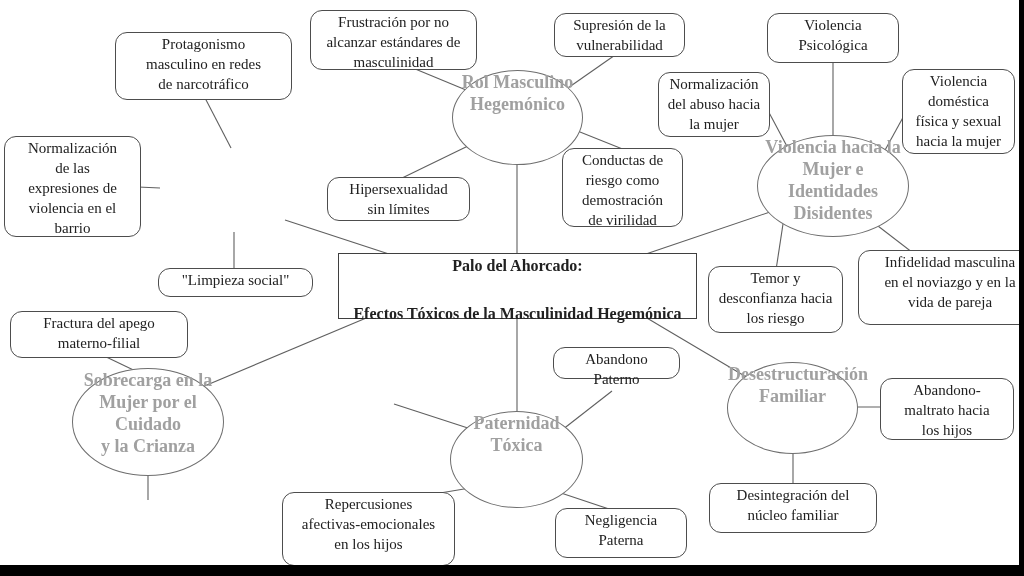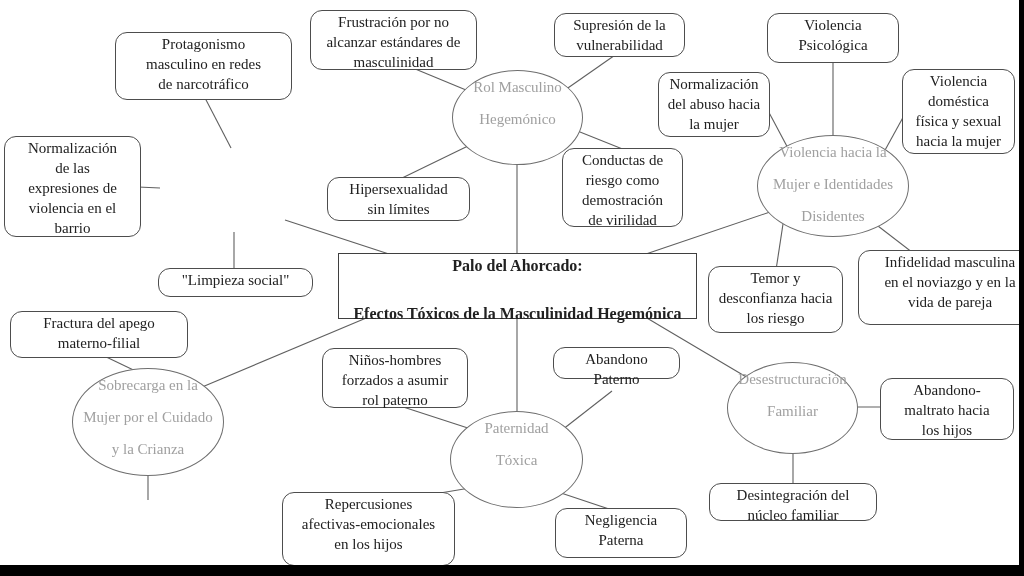--- a/index.html
+++ b/index.html
@@ -17,21 +17,21 @@
   .leaf{
     background:var(--background,#fff);
     border:1.4px solid var(--node-border,#4d4d4d);
     border-radius:12px;color:var(--text,#212121);
     font-size:15px;line-height:20px;padding:1px 2px;
   }
   .topic{
     background:var(--background,#fff);
     border:1.3px solid var(--ellipse-border,#6e6e6e);
     border-radius:50%;color:var(--ellipse-text,#a0a0a0);
-    font-size:15px;line-height:32px;
+    font-size:18px;line-height:22px;font-weight:bold;
   }
   .central{
     background:var(--background,#fff);
     border:1.6px solid var(--central-border,#3f3f3f);
     color:var(--text,#111111);font-weight:bold;
     font-size:16px;line-height:24px;
   }
   .frame{position:absolute;background:var(--frame,#000);z-index:3;}
   .frame.right{right:0;top:0;width:5px;height:576px;}
   .frame.bottom{left:0;bottom:0;width:1024px;height:11px;}
@@ -154,43 +154,38 @@
   </div>
   <div class="node leaf" style="left:858px;top:250px;width:184px;height:75px">
     <span class="lbl">Infidelidad masculina
 en el noviazgo y en la
 vida de pareja</span>
   </div>
   <div class="node leaf" style="left:10px;top:311px;width:178px;height:47px">
     <span class="lbl">Fractura del apego
 materno-filial</span>
   </div>
-  <div class="node leaf" style="left:322px;top:348px;width:146px;height:60px">
-    <span class="lbl">Niños-hombres
-forzados a asumir
-rol paterno</span>
-  </div>
   <div class="node leaf" style="left:553px;top:347px;width:127px;height:32px">
     <span class="lbl">Abandono
 Paterno</span>
   </div>
   <div class="node leaf" style="left:880px;top:378px;width:134px;height:62px">
     <span class="lbl">Abandono-
 maltrato hacia
 los hijos</span>
   </div>
   <div class="node leaf" style="left:282px;top:492px;width:173px;height:74px">
     <span class="lbl">Repercusiones
 afectivas-emocionales
 en los hijos</span>
   </div>
   <div class="node leaf" style="left:555px;top:508px;width:132px;height:50px">
     <span class="lbl">Negligencia
 Paterna</span>
   </div>
-  <div class="node leaf" style="left:709px;top:483px;width:168px;height:38px">
+  <div class="node leaf" style="left:709px;top:483px;width:168px;height:50px">
     <span class="lbl">Desintegración del
 núcleo familiar</span>
   </div>
 
   <div class="frame right"></div>
   <div class="frame bottom"></div>
 </div>
 
 </body></html>

